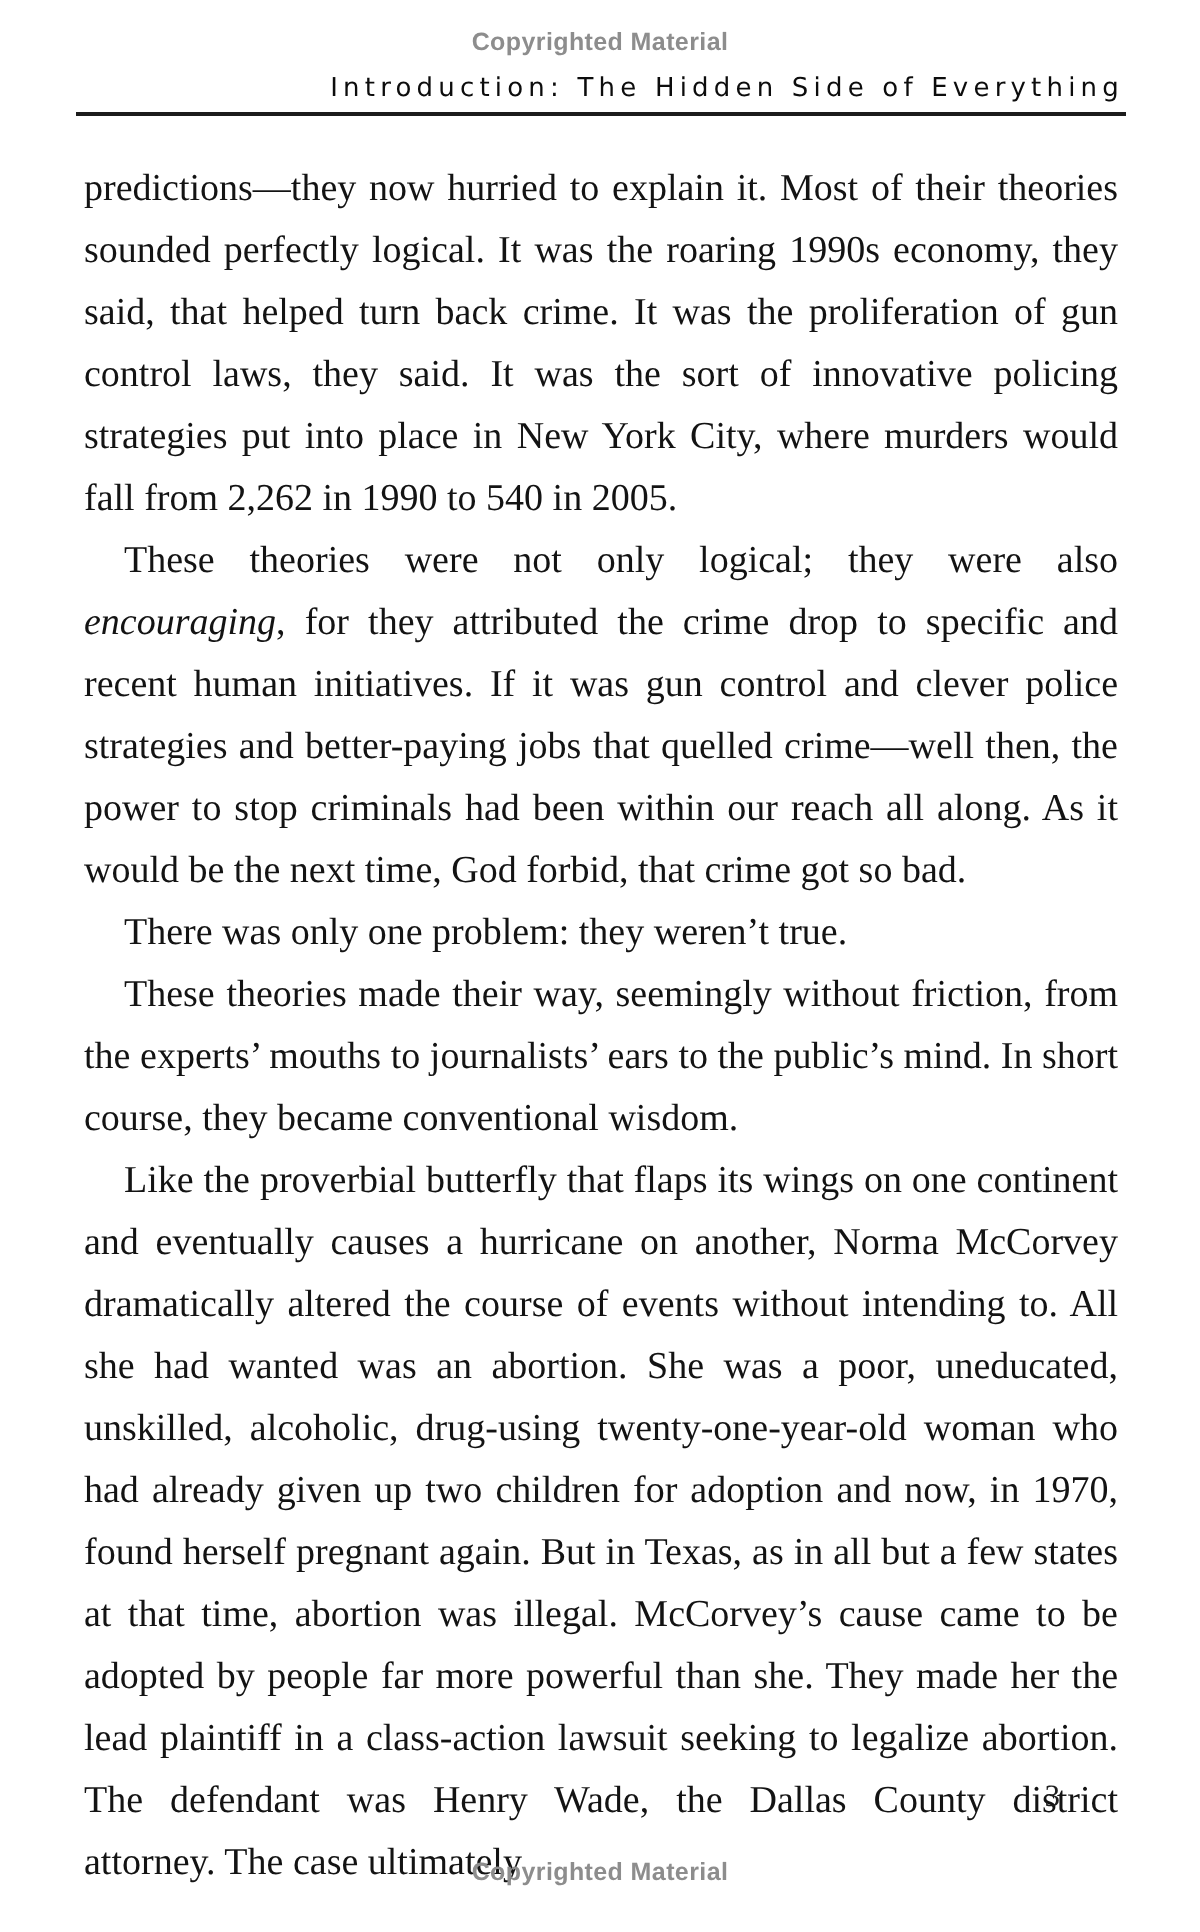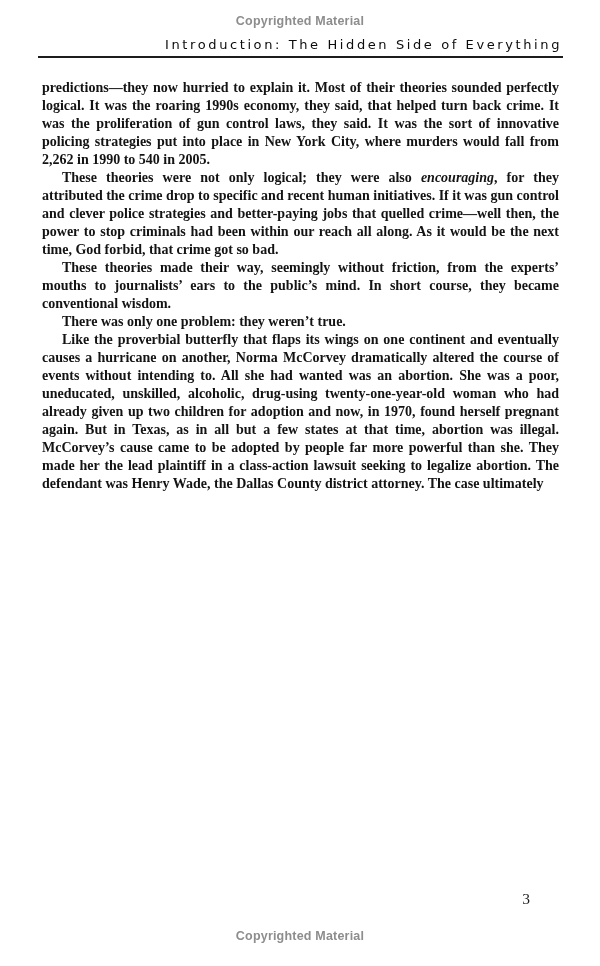--- a/index.html
+++ b/index.html
@@ -35,25 +35,24 @@
   .header-rule {
     position: absolute;
     top: 56px; left: 38px; right: 37px;
     height: 2px;
     background: #1c1c1c;
   }
   .body-text {
     position: absolute;
     top: 79px; left: 42px;
     width: 517px;
-    font-size: 14px;
-    line-height: 18px;
+    font-size: 19px;
+    line-height: 31px;
     color: #131313;
     text-align: justify;
-    font-weight: bold;
   }
   .body-text p { margin: 0; padding: 0; }
   .body-text p.indent { text-indent: 20px; }
   .body-text em { font-style: italic; }
   .folio {
     position: absolute;
     top: 890px;
     right: 70px;
     font-family: "Liberation Serif", serif;
     font-size: 15.5px;
@@ -77,22 +76,22 @@
 
   <div class="top-copyright">Copyrighted Material</div>
 
   <div class="running-head">Introduction: The Hidden Side of Everything</div>
 
   <div class="header-rule"></div>
 
   <div class="body-text">
       <p class=""><span>predictions—they now hurried to explain it. Most of their theories sounded perfectly logical. It was the roaring 1990s economy, they said, that helped turn back crime. It was the proliferation of gun control laws, they said. It was the sort of innovative policing strategies put into place in New York City, where murders would fall from 2,262 in 1990 to 540 in 2005.</span></p>
       <p class="indent"><span>These theories were not only logical; they were also </span><em>encouraging</em><span>, for they attributed the crime drop to specific and recent human initiatives. If it was gun control and clever police strategies and better-paying jobs that quelled crime—well then, the power to stop criminals had been within our reach all along. As it would be the next time, God forbid, that crime got so bad.</span></p>
+      <p class="indent"><span>There was only one problem: they weren’t true.</span></p>
       <p class="indent"><span>These theories made their way, seemingly without friction, from the experts’ mouths to journalists’ ears to the public’s mind. In short course, they became conventional wisdom.</span></p>
-      <p class="indent"><span>There was only one problem: they weren’t true.</span></p>
       <p class="indent"><span>Like the proverbial butterfly that flaps its wings on one continent and eventually causes a hurricane on another, Norma McCorvey dramatically altered the course of events without intending to. All she had wanted was an abortion. She was a poor, uneducated, unskilled, alcoholic, drug-using twenty-one-year-old woman who had already given up two children for adoption and now, in 1970, found herself pregnant again. But in Texas, as in all but a few states at that time, abortion was illegal. McCorvey’s cause came to be adopted by people far more powerful than she. They made her the lead plaintiff in a class-action lawsuit seeking to legalize abortion. The defendant was Henry Wade, the Dallas County district attorney. The case ultimately</span></p>
     </div>
 
   <div class="folio">3</div>
 
   <div class="bottom-copyright">Copyrighted Material</div>
 
 </div>
 
 </body></html>

